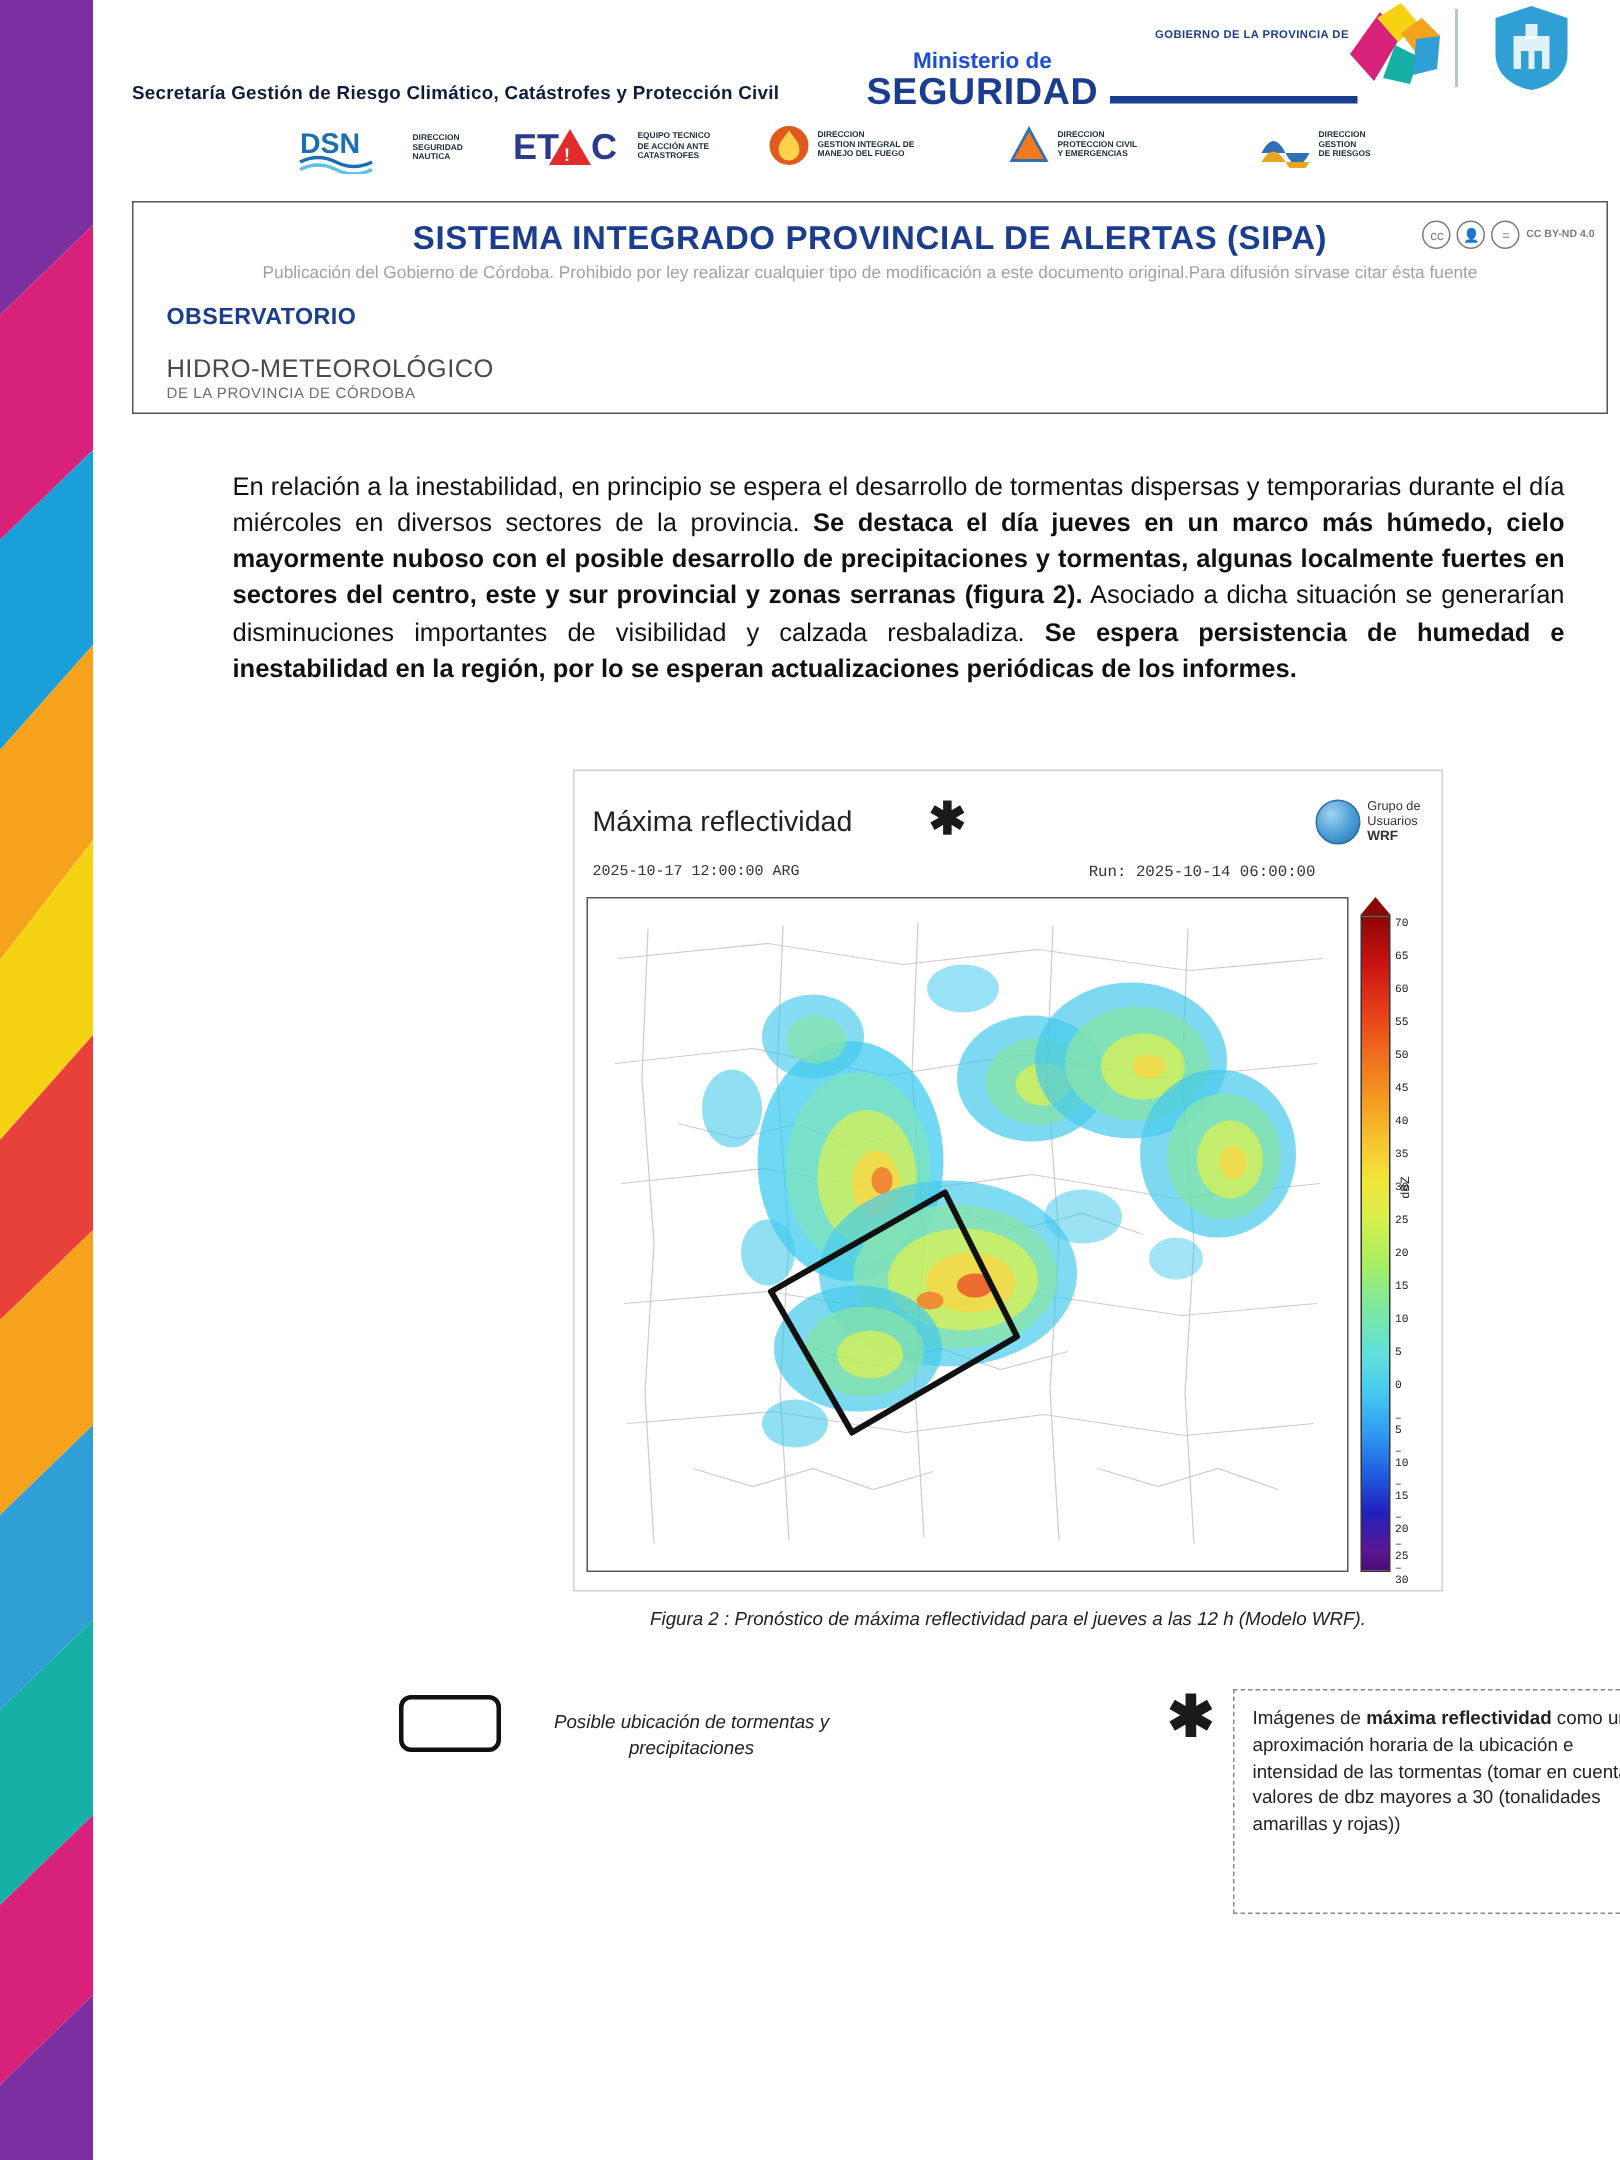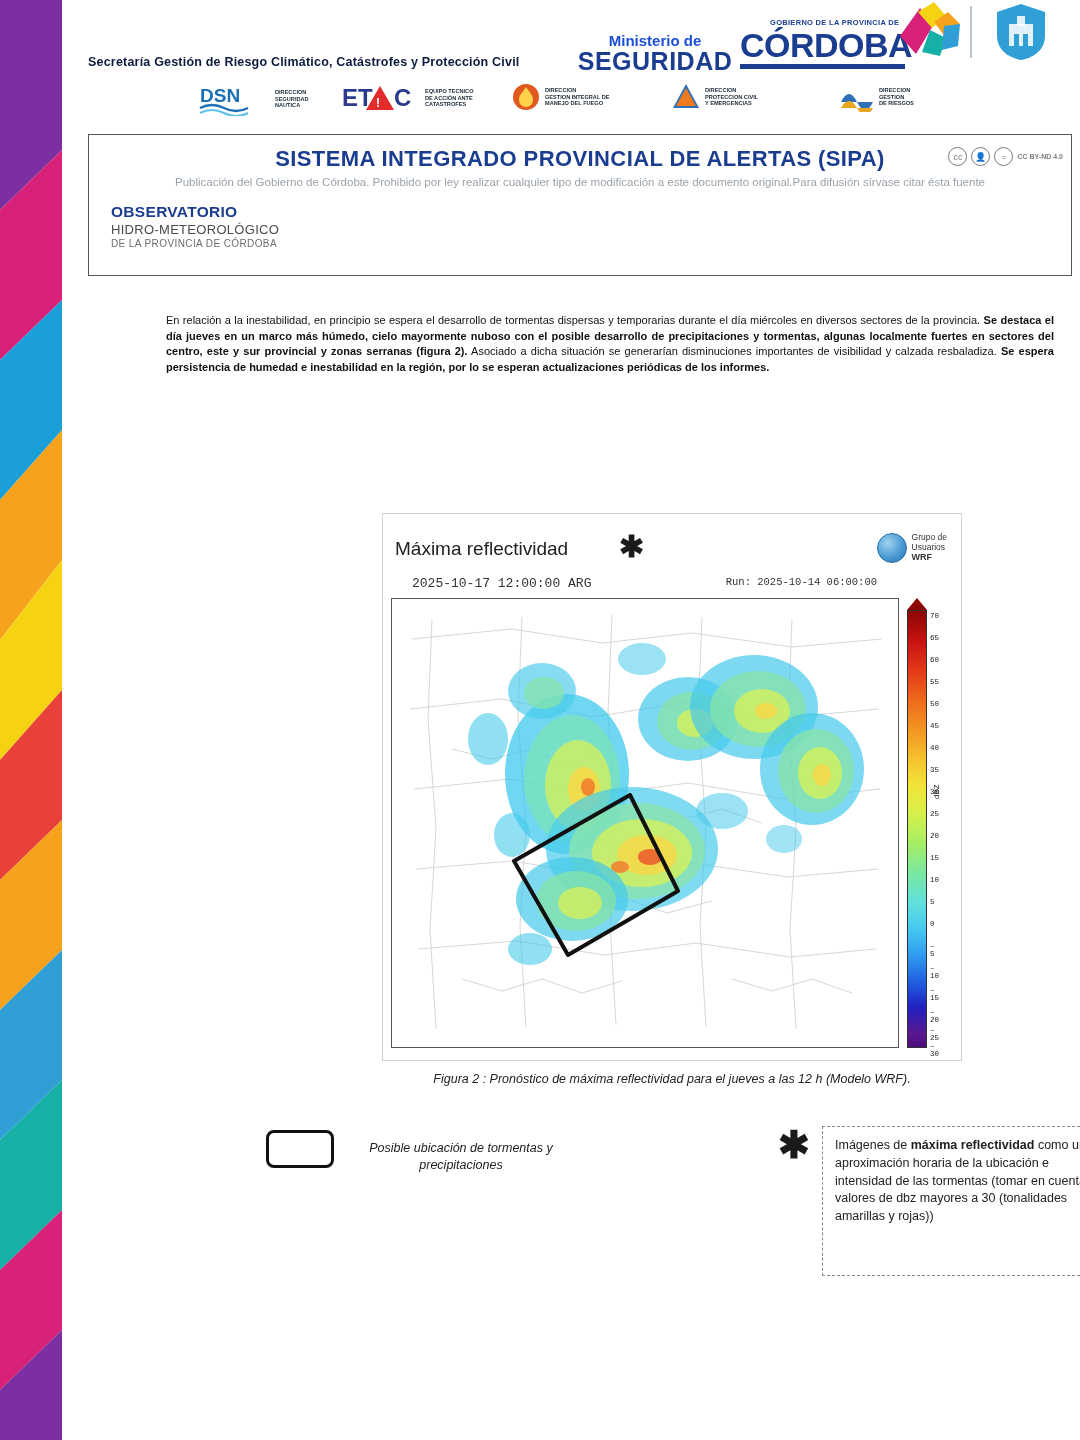--- a/index.html
+++ b/index.html
@@ -83,54 +83,54 @@
   .cc .badge{
     width:17px;height:17px;border:1.3px solid #7b7b7b;border-radius:50%;
     font-size:9px;color:#7b7b7b;display:flex;align-items:center;justify-content:center;
   }
   .cc .lbl{font-size:7px;color:#7b7b7b;font-weight:bold;}
 
   .obs{
     position:absolute;left:22px;top:68px;
   }
   .obs .o1{font-size:15.5px;color:#1b3d8f;font-weight:bold;letter-spacing:.3px;}
-  .obs .o2{font-size:13px;color:#4a4a4a;letter-spacing:.3px;margin-top:1px;text-align:right;}
+  .obs .o2{font-size:17px;color:#4a4a4a;letter-spacing:.3px;margin-top:15px;text-align:right;}
   .obs .o3{font-size:10px;color:#6d6d6d;letter-spacing:.4px;margin-top:1px;}
 
   .valid-box{
     position:absolute;left:420px;top:64px;width:552px;height:54px;
     border-left:1px solid #555;box-sizing:border-box;padding-left:10px;
   }
   .valid-box .v1{font-size:13.5px;font-weight:bold;text-align:center;margin-top:4px;}
   .valid-box .v2{font-size:14px;text-align:center;margin-top:5px;}
 
   .informe-line{
     position:absolute;left:8px;top:283px;width:984px;
     text-align:center;font-size:13.5px;font-weight:bold;
   }
 
   
   .body-text{
-    position:absolute;left:86px;top:313px;width:888px;
-    font-size:11px;line-height:1.42;text-align:justify;color:#111;
+    position:absolute;left:75px;top:313px;width:888px;
+    font-size:17px;line-height:1.42;text-align:justify;color:#111;
   }
   .body-text b{font-weight:bold;}
 
   
   .figure{
     position:absolute;left:302px;top:513px;width:580px;height:548px;
     border:1px solid #d0d0d0;background:#fff;box-sizing:border-box;
   }
   .fig-title{
     position:absolute;left:12px;top:24px;font-size:19px;color:#222;
   }
   .ast-fig{
     position:absolute;left:236px;top:18px;font-size:30px;line-height:1;font-weight:bold;
   }
-  .fig-stamp-l{position:absolute;left:29px;top:62px;font-size:13px;color:#333;font-family:"Liberation Mono",monospace;}
+  .fig-stamp-l{position:absolute;left:12px;top:62px;font-size:10px;color:#333;font-family:"Liberation Mono",monospace;}
   .fig-stamp-r{position:absolute;right:84px;top:62px;font-size:10.5px;color:#333;font-family:"Liberation Mono",monospace;}
   .gu-logo{
     position:absolute;right:14px;top:18px;display:flex;align-items:center;gap:5px;
   }
   .gu-globe{
     width:28px;height:28px;border-radius:50%;
     background:radial-gradient(circle at 35% 32%, #9fd3f0 0%, #4a9bd4 55%, #2a6fa8 100%);
     border:1px solid #2a6fa8;
   }
   .gu-txt{font-size:8.5px;line-height:1.2;color:#333;}
@@ -219,21 +219,20 @@
 
     <div class="sec-title">Secretaría Gestión de Riesgo Climático, Catástrofes y Protección Civil</div>
 
     <div class="min-seg">
       <div class="l1">Ministerio de</div>
       <div class="l2">SEGURIDAD</div>
     </div>
 
     <div class="cba-logo">
       <div class="gob">GOBIERNO DE LA PROVINCIA DE</div>
-      <div class="word">CÓRDOBA</div>
       <div class="underline"></div>
     </div>
 
     <div class="flag">
       <svg width="62" height="58">
         <polygon points="0,34 20,6 34,22 16,52" fill="#d8227a"></polygon>
         <polygon points="18,10 34,0 46,14 32,26" fill="#f5d312"></polygon>
         <polygon points="34,20 48,10 60,22 46,36" fill="#f6a21d"></polygon>
         <polygon points="30,28 46,36 40,54 22,50" fill="#16b0a6"></polygon>
         <polygon points="44,24 60,22 58,44 42,48" fill="#2f9fd6"></polygon>

